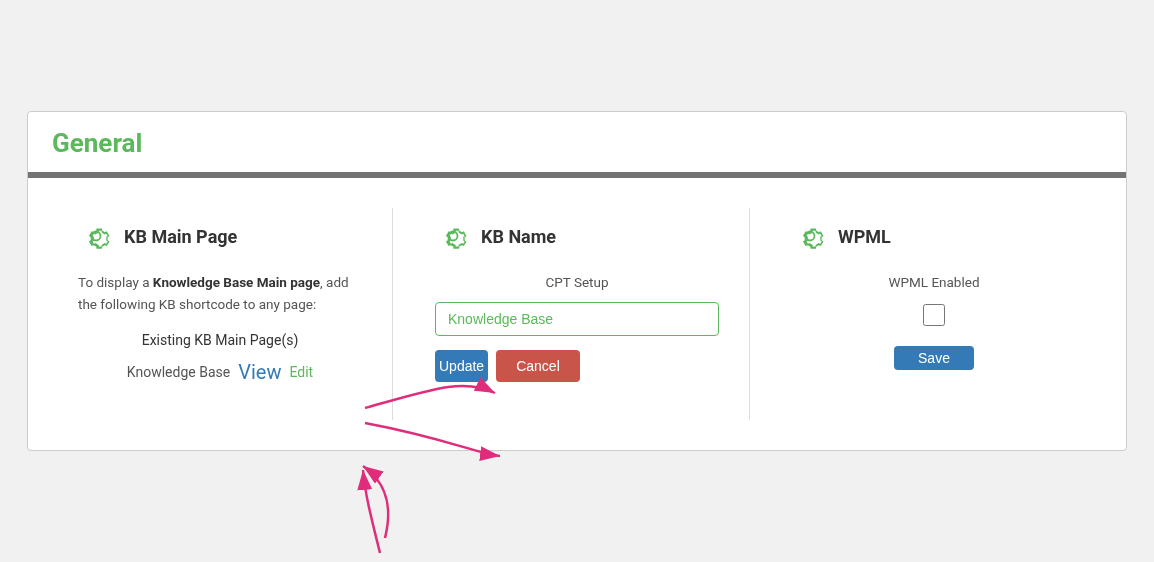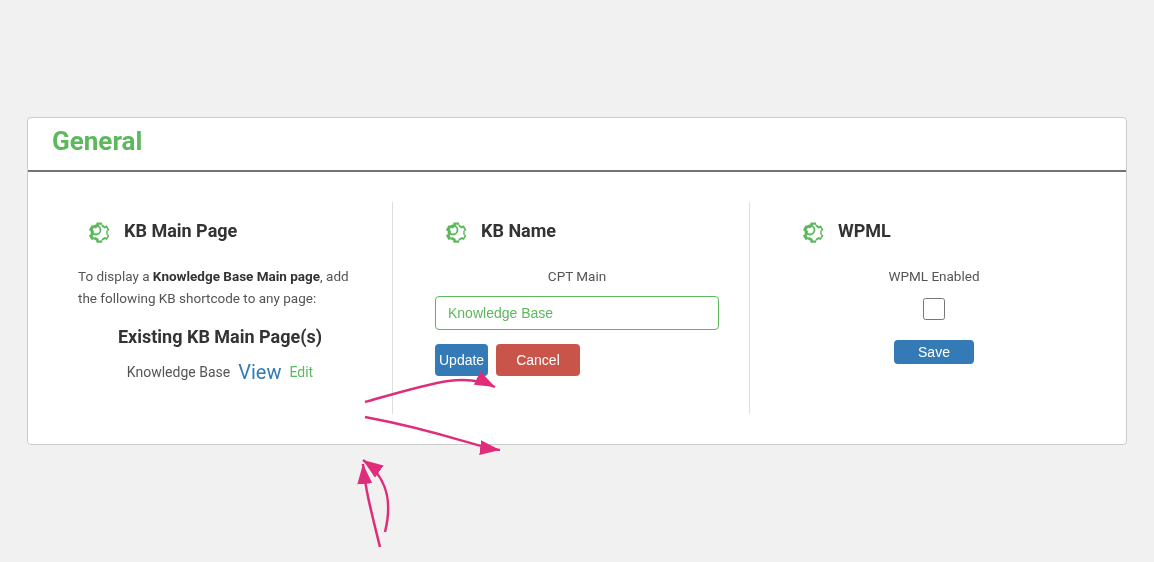--- a/index.html
+++ b/index.html
@@ -13,22 +13,22 @@
       padding: 20px;
     }
     .page-wrapper {
       background: #fff;
       border: 1px solid #ccc;
       border-radius: 4px;
       width: 1100px;
       padding: 0;
     }
     .page-header {
-      padding: 8px 24px 14px;
-      border-bottom: 2px solid #737373;
+      padding: 16px 24px 14px;
+      border-bottom: 6px solid #737373;
     }
     .page-title {
       color: #5cb85c;
       font-size: 26px;
       font-weight: 700;
     }
     .content-area {
       display: flex;
       padding: 30px 20px;
       gap: 12px;
@@ -73,22 +73,22 @@
       color: #333;
     }
     .shortcode {
       color: #5cb85c;
       font-size: 14px;
       text-align: center;
       margin-bottom: 18px;
       font-family: monospace;
     }
     .existing-pages-label {
-      font-weight: 700;
-      font-size: 18px;
+      font-weight: 400;
+      font-size: 14px;
       color: #333;
       text-align: center;
       margin-bottom: 4px;
     }
     .existing-pages-row {
       display: flex;
       justify-content: center;
       align-items: center;
       gap: 8px;
       font-size: 14px;
@@ -232,21 +232,21 @@
       <div class="section-header">
         <svg class="gear-icon" viewBox="0 0 40 40" fill="none" xmlns="http://www.w3.org/2000/svg">
           <g fill="#5cb85c">
             <path d="M20 14a6 6 0 1 0 0 12 6 6 0 0 0 0-12zm0 10a4 4 0 1 1 0-8 4 4 0 0 1 0 8z"></path>
             <path d="M32.9 21.4l2.1-1.4-3-5.2-2.4 1c-.8-.6-1.7-1.1-2.6-1.5l-.4-2.5h-6l-.4 2.5c-1 .4-1.9.9-2.7 1.5l-2.4-1-3 5.2 2.1 1.4c-.1.5-.1 1-.1 1.6s0 1.1.1 1.6l-2.1 1.4 3 5.2 2.4-1c.8.6 1.7 1.1 2.7 1.5l.4 2.5h6l.4-2.5c1-.4 1.9-.9 2.6-1.5l2.4 1 3-5.2-2.1-1.4c.1-.5.1-1 .1-1.6s0-1.1-.1-1.6zm-1.6 3.5l1.6 1.1-1.5 2.6-1.9-.8c-.9.8-2 1.5-3.1 1.9l-.3 2h-3l-.3-2c-1.2-.4-2.2-1.1-3.2-1.9l-1.9.8-1.5-2.6 1.6-1.1c-.1-.6-.2-1.3-.2-1.9s.1-1.3.2-1.9l-1.6-1.1 1.5-2.6 1.9.8c.9-.8 2-1.5 3.2-1.9l.3-2h3l.3 2c1.1.4 2.2 1.1 3.1 1.9l1.9-.8 1.5 2.6-1.6 1.1c.1.6.2 1.3.2 1.9s-.1 1.3-.2 1.9z"></path>
           </g>
         </svg>
         <span class="section-title">KB Name</span>
       </div>
       <div class="section-body">
-        <p class="cpt-label">CPT Main</p>
+        <p class="cpt-label">CPT Setup</p>
         <input type="text" class="cpt-input" value="Knowledge Base" style="">
         <div class="btn-row">
           <button class="btn-update">Update</button>
           <button class="btn-cancel">Cancel</button>
         </div>
       </div>
 
       <svg style="position:absolute;top:0;left:-320px;width:650px;height:420px;pointer-events:none;overflow:visible;" viewBox="0 0 650 420">
         <defs>
           <marker id="arrowhead" markerWidth="8" markerHeight="6" refX="8" refY="3" orient="auto">

